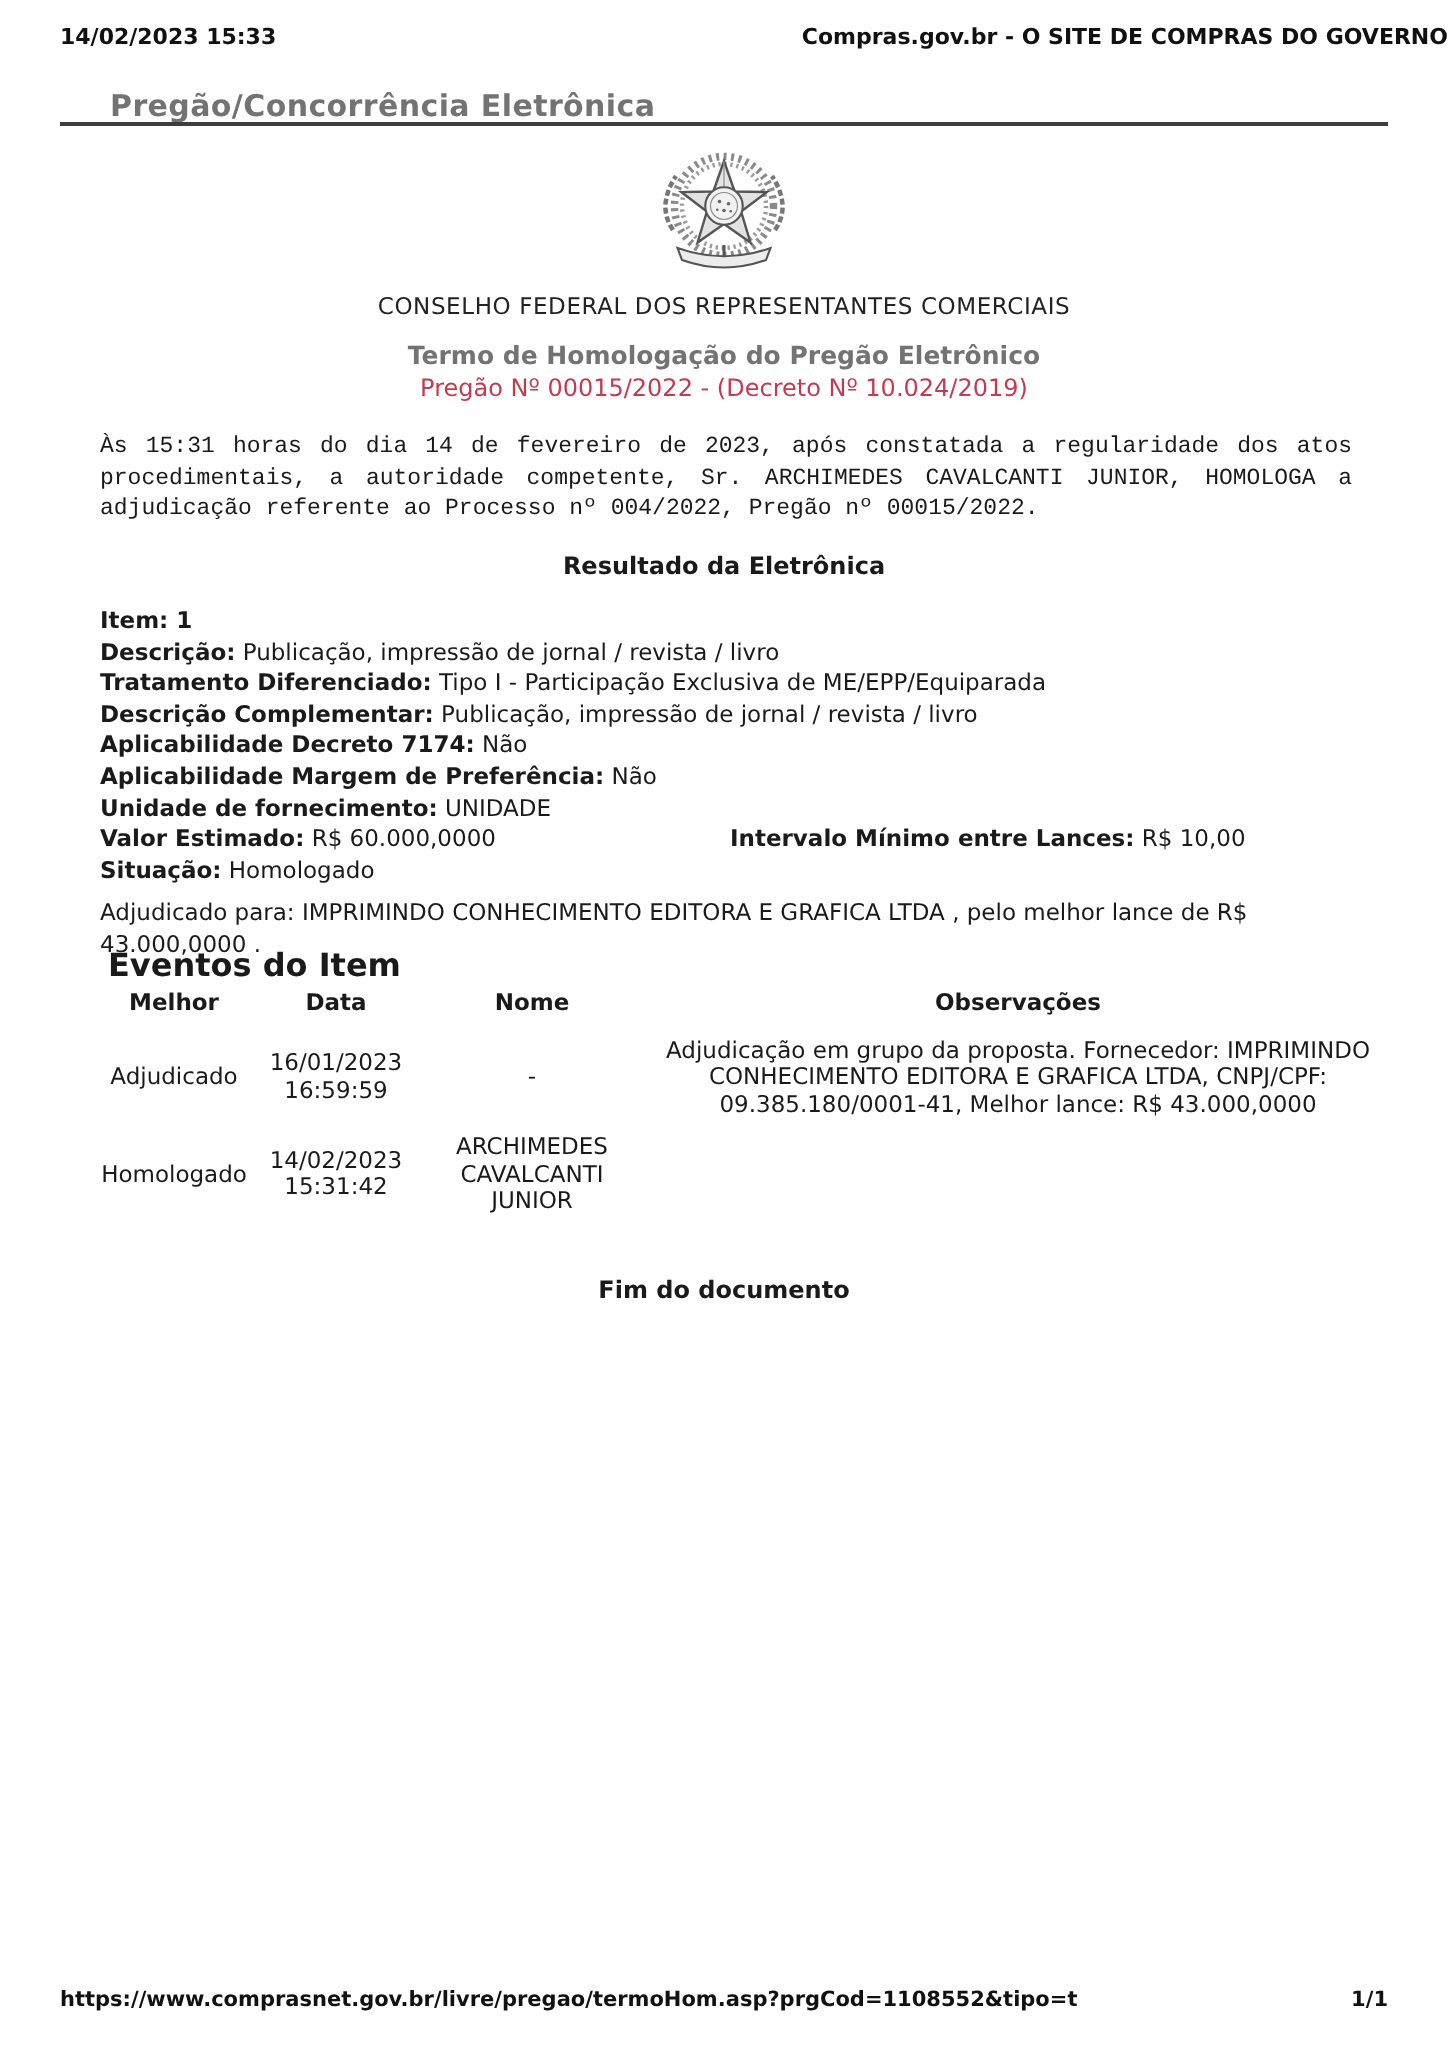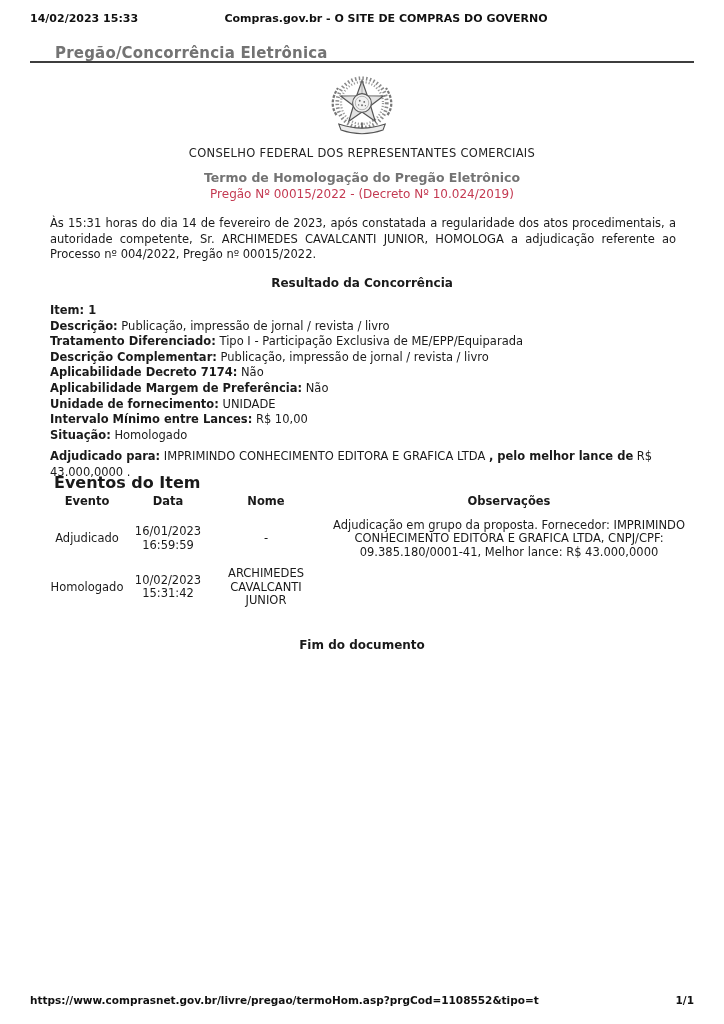--- a/index.html
+++ b/index.html
@@ -10,21 +10,21 @@
     width: 724px; height: 1024px;
     background: #ffffff;
     overflow: hidden;
   }
   
   .print-header {
     position: absolute; top: 12px; left: 0; right: 0; height: 16px;
     font-size: 11px; font-weight: 600; color: #111;
   }
   .print-header .dt { position: absolute; left: 30px; top: 0; }
-  .print-header .site { position: absolute; left: 0; right: 0; top: 0; text-align: center; padding-left: 48px; }
+  .print-header .site { position: absolute; left: 0; right: 0; top: 0; text-align: right; padding-left: 48px; }
   
   .banner-title {
     position: absolute; top: 44px; left: 55px;
     font-size: 15px; font-weight: bold; color: #737373;
     letter-spacing: 0.2px;
   }
   .rule {
     position: absolute; top: 61px; left: 30px; width: 664px; height: 2px;
     background: #3d3d3d;
   }
@@ -38,40 +38,40 @@
   .doc-title {
     position: absolute; top: 170px; left: 0; right: 0; text-align: center;
     font-size: 12.5px; font-weight: bold; color: #737373;
   }
   .doc-subtitle {
     position: absolute; top: 187px; left: 0; right: 0; text-align: center;
     font-size: 12px; color: #c43a52;
   }
   .intro {
     position: absolute; top: 216px; left: 50px; width: 626px;
-    font-size: 11.5px; line-height: 15.5px; text-align: justify; color: #1a1a1a;
+    font-size: 11.5px; line-height: 15.5px; text-align: justify; color: #1a1a1a; font-family: Liberation Mono, monospace;
   }
   .section-title {
     position: absolute; top: 276px; left: 0; right: 0; text-align: center;
     font-size: 12px; font-weight: bold;
   }
   
   .item-block {
     position: absolute; top: 303px; left: 50px; width: 640px;
     font-size: 11.5px; line-height: 15.6px;
   }
   .item-block b { font-weight: bold; }
   .grid-row { display: flex; }
   .grid-row .col-l { width: 315px; }
   .grid-row .col-r { width: 325px; }
   .award {
     position: absolute; top: 449px; left: 50px; width: 650px;
     font-size: 11.5px; line-height: 15.5px; white-space: pre-wrap;
   }
-  .award b { font-weight: bold; }
+  .award b { font-weight: normal; }
   
   .events-title {
     position: absolute; top: 473px; left: 54px;
     font-size: 16px; font-weight: bold;
   }
   .events-table {
     position: absolute; top: 491px; left: 48px;
     border-collapse: collapse; table-layout: fixed;
     font-size: 11.5px; line-height: 13.5px;
   }
@@ -133,68 +133,69 @@
       <path d="M19,68 Q50,79 81,68 L78,76 Q50,86 22,76 Z" fill="#ececec" stroke="#555" stroke-width="1.4"></path>
     </svg>
   </div>
 
   <div class="org-name">CONSELHO FEDERAL DOS REPRESENTANTES COMERCIAIS</div>
   <div class="doc-title">Termo de Homologação do Pregão Eletrônico</div>
   <div class="doc-subtitle">Pregão Nº 00015/2022 - (Decreto Nº 10.024/2019)</div>
 
   <p class="intro">Às 15:31 horas do dia 14 de fevereiro de 2023, após constatada a regularidade dos atos procedimentais, a autoridade competente, Sr. ARCHIMEDES CAVALCANTI JUNIOR, HOMOLOGA a adjudicação referente ao Processo nº 004/2022, Pregão nº 00015/2022.</p>
 
-  <div class="section-title">Resultado da Concorrência</div>
+  <div class="section-title">Resultado da Eletrônica</div>
 
   <div class="item-block">
     <div><b>Item: 1</b></div>
     <div><b>Descrição:</b><span> Publicação, impressão de jornal / revista / livro</span></div>
     <div><b>Tratamento Diferenciado:</b><span> Tipo I - Participação Exclusiva de ME/EPP/Equiparada</span></div>
     <div><b>Descrição Complementar:</b><span> Publicação, impressão de jornal / revista / livro</span></div>
     <div><b>Aplicabilidade Decreto 7174:</b><span> Não</span></div>
     <div><b>Aplicabilidade Margem de Preferência:</b><span> Não</span></div>
 
     <div class="grid-row">
       <div class="col-r"><b>Unidade de fornecimento:</b><span> UNIDADE</span></div>
     </div>
     <div class="grid-row">
+      <div class="col-l"><b>Valor Estimado:</b><span> R$ 60.000,0000</span></div>
       <div class="col-r"><b>Intervalo Mínimo entre Lances:</b><span> R$ 10,00</span></div>
     </div>
     <div><b>Situação:</b><span> Homologado</span></div>
   </div>
 
   <p class="award"><b>Adjudicado para:</b><span> IMPRIMINDO CONHECIMENTO EDITORA E GRAFICA LTDA </span><b>, pelo melhor lance de</b><span> R$ 43.000,0000 .</span></p>
 
   <div class="events-title">Eventos do Item</div>
 
   <table class="events-table">
     <colgroup>
       <col class="col-evento">
         <col class="col-data">
         <col class="col-nome">
         <col class="col-obs">
     </colgroup>
     <thead>
       <tr>
-        <th>Evento</th>
+        <th>Melhor</th>
         <th>Data</th>
         <th>Nome</th>
         <th>Observações</th>
       </tr>
     </thead>
     <tbody>
       <tr>
         <td>Adjudicado</td>
         <td>16/01/2023 16:59:59</td>
         <td>-</td>
         <td>Adjudicação em grupo da proposta. Fornecedor: IMPRIMINDO CONHECIMENTO EDITORA E GRAFICA LTDA, CNPJ/CPF: 09.385.180/0001-41, Melhor lance: R$ 43.000,0000</td>
       </tr>
       <tr>
         <td>Homologado</td>
-        <td>10/02/2023 15:31:42</td>
+        <td>14/02/2023 15:31:42</td>
         <td>ARCHIMEDES CAVALCANTI JUNIOR</td>
         <td></td>
       </tr>
     </tbody>
   </table>
 
   <div class="end-marker">Fim do documento</div>
 
   <div class="print-footer">
     <span class="url">https://www.comprasnet.gov.br/livre/pregao/termoHom.asp?prgCod=1108552&amp;tipo=t</span>

